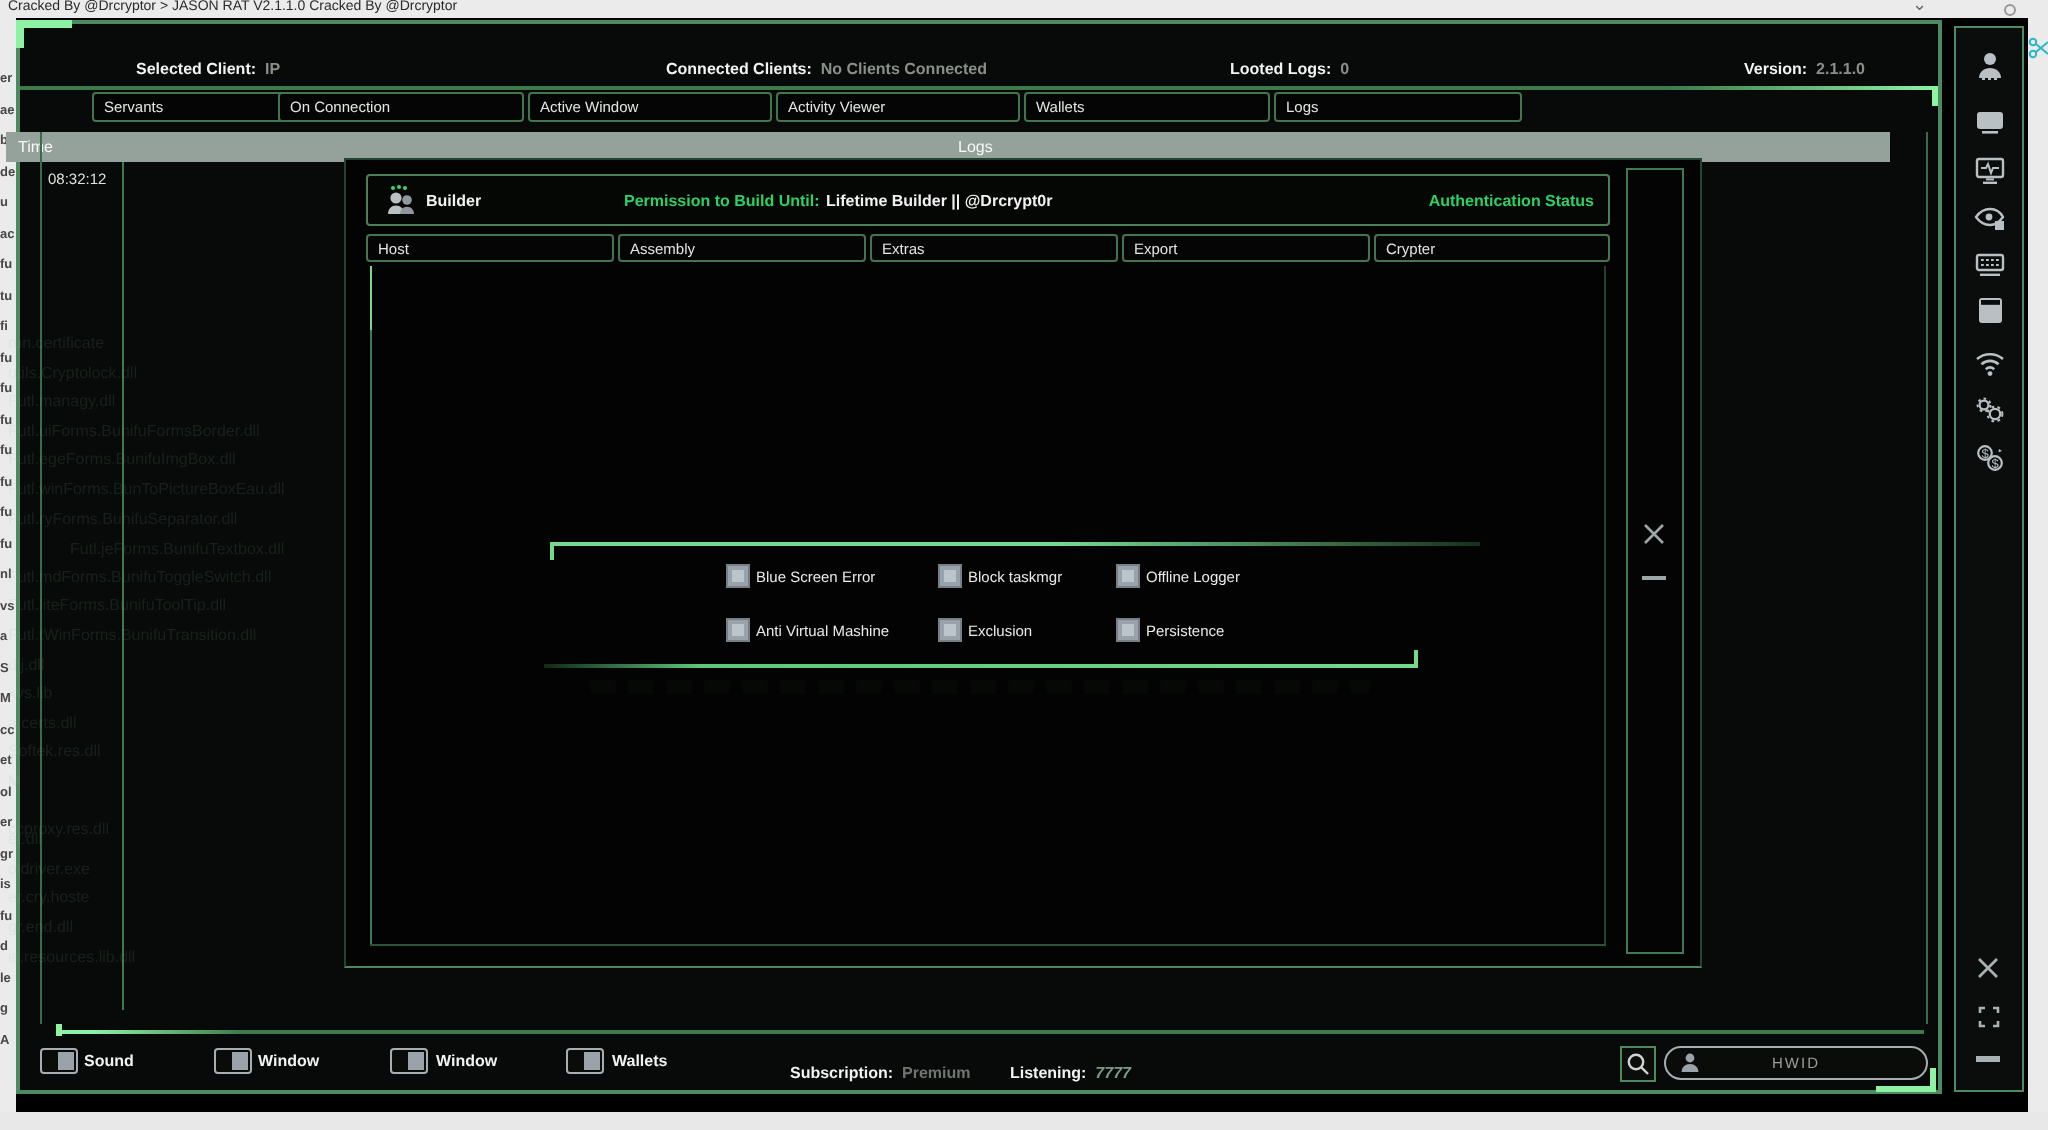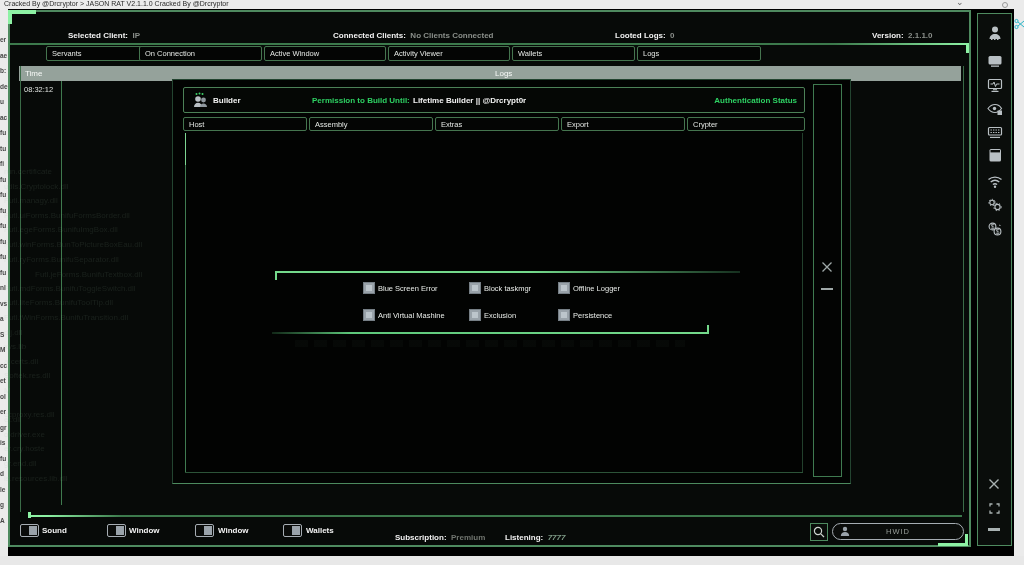--- a/index.html
+++ b/index.html
@@ -91,21 +91,21 @@
   <div class="abs" style="left:872px;top:24px;">
     <span class="lbl">Version:</span>
     <span class="val">2.1.1.0</span>
   </div>
 
   <div class="abs" style="left:10px;top:43px;width:958px;height:2px;background:linear-gradient(to right,#3c7a4c 0%,#3c7a4c 86%,#8df2a4 100%);"></div>
   <div class="abs bright" style="left:966px;top:43px;width:3px;height:10px;"></div>
 
   <div id="apptabs"></div>
 
-  <div class="abs" style="left:19px;top:66px;width:942px;height:15px;background:#95a29b;">
+  <div class="abs" style="left:3px;top:66px;width:942px;height:15px;background:#95a29b;">
     <span class="abs" style="left:6px;top:3px;font-size:8px;color:#f7f9f7;">Time</span>
     <span class="abs" style="left:476px;top:3px;font-size:8px;color:#f7f9f7;">Logs</span>
   </div>
 
   <div class="abs" style="left:20px;top:66px;width:1px;height:446px;background:#3a6b47;"></div>
   <div class="abs" style="left:963px;top:66px;width:1px;height:446px;background:#3a6b47;"></div>
 
   <span class="abs" style="left:24px;top:85px;font-size:7.5px;color:#dfe3df;">08:32:12</span>
 
   <div id="ghostlines"></div>

